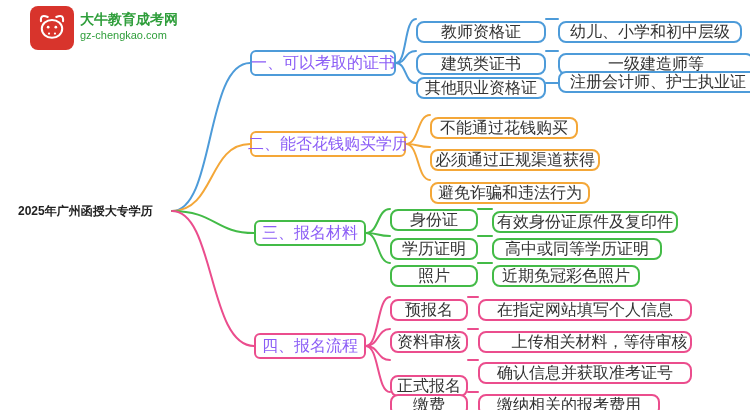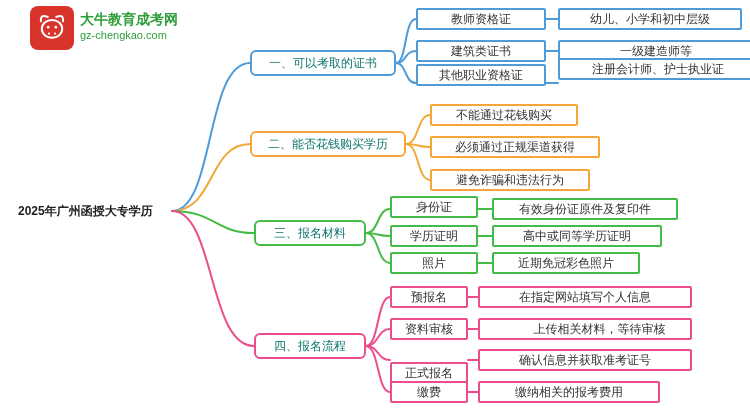--- a/index.html
+++ b/index.html
@@ -5,22 +5,22 @@
   html,body{margin:0;padding:0;}
   body{font-family:"Liberation Sans","DejaVu Sans",sans-serif;background:#fff;}
   #canvas{position:relative;width:750px;height:410px;background:#fff;overflow:hidden;}
   #wires{position:absolute;left:0;top:0;}
   #wires path{fill:none;stroke-width:2;stroke-linecap:round;}
   .s-blue{stroke:#4d9bd9;} .s-orange{stroke:#f4a738;} .s-green{stroke:#43bb47;} .s-pink{stroke:#eb4d8d;}
 
   .node{position:absolute;background:#fff;border:2px solid #999;border-radius:6px;
         display:flex;align-items:center;justify-content:center;
         font-size:12px;color:#333;white-space:nowrap;box-sizing:border-box;}
-  .branch{height:26px;font-size:12px;color:#0f766e;}
-  .child{height:22px;border-radius:2px;border-width:2px;font-size:12px;}
+  .branch{height:26px;font-size:16px;color:#8b5cf6;}
+  .child{height:22px;border-radius:8px;border-width:2px;font-size:16px;margin-top:13px;}
   .b-blue{border-color:#4d9bd9;} .b-orange{border-color:#f4a738;}
   .b-green{border-color:#43bb47;} .b-pink{border-color:#eb4d8d;}
 
   .root{position:absolute;left:18px;top:203px;font-size:12px;font-weight:700;color:#222;white-space:nowrap;}
 
   .logo{position:absolute;left:14px;top:6px;display:flex;align-items:flex-start;margin-left:16px;}
   .logo-icon{width:44px;height:44px;background:#d8342c;border-radius:8px;
              display:flex;align-items:center;justify-content:center;}
   .logo-text{margin-left:6px;padding-top:4px;}
   .logo-name{font-size:14px;font-weight:700;color:#2f9e3b;line-height:18px;}

